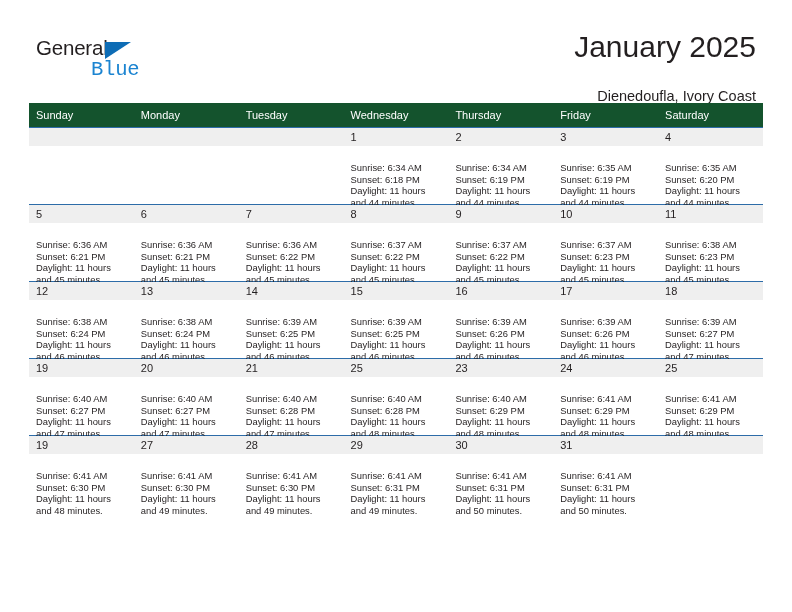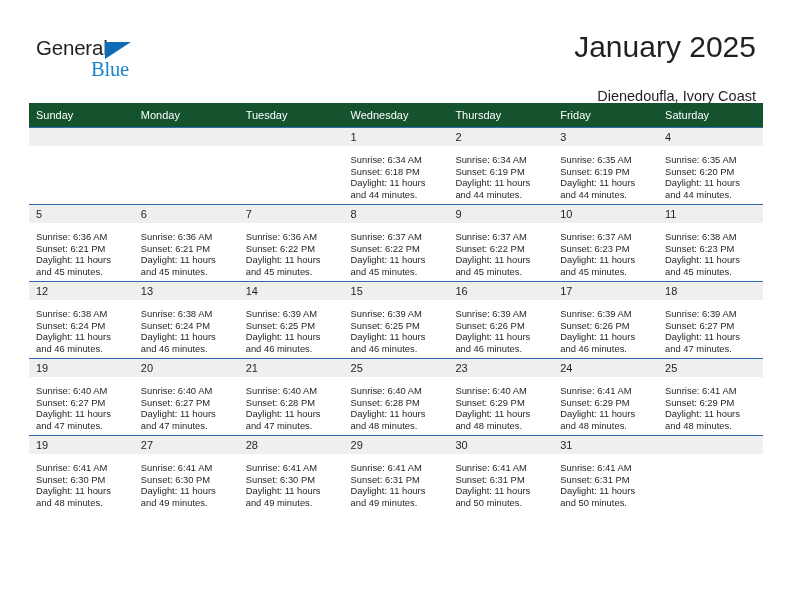--- a/index.html
+++ b/index.html
@@ -54,21 +54,21 @@
     border-left: 26px solid #0d6cb5;
     border-bottom: 17px solid transparent;
   }
   .logo-blue {
     position: absolute;
     left: 55px;
     top: 22px;
     font-size: 20.5px;
     letter-spacing: -0.2px;
     color: #1b84d1;
-    font-family: Liberation Serif, serif;
+    font-family: Liberation Mono, monospace;
     text-align: center;
   }
   .title-block {
     position: absolute;
     right: 36px;
     top: 30px;
     text-align: right;
   }
   .cal-title {
     font-size: 30px;
@@ -125,21 +125,21 @@
     padding: 2px 0 0 7px;
     box-sizing: border-box;
     font-size: 11px;
     color: #231f20;
     line-height: 15px;
   }
   .daycell.empty .daynum-bar {
     color: transparent;
   }
   .info {
-    padding: 8px 6px 0 7px;
+    padding: 16px 6px 0 7px;
     font-size: 9.4px;
     line-height: 11.6px;
     color: #231f20;
   }
   .info div {
     white-space: nowrap;
   }
 </style>
 </head>
 <body>

